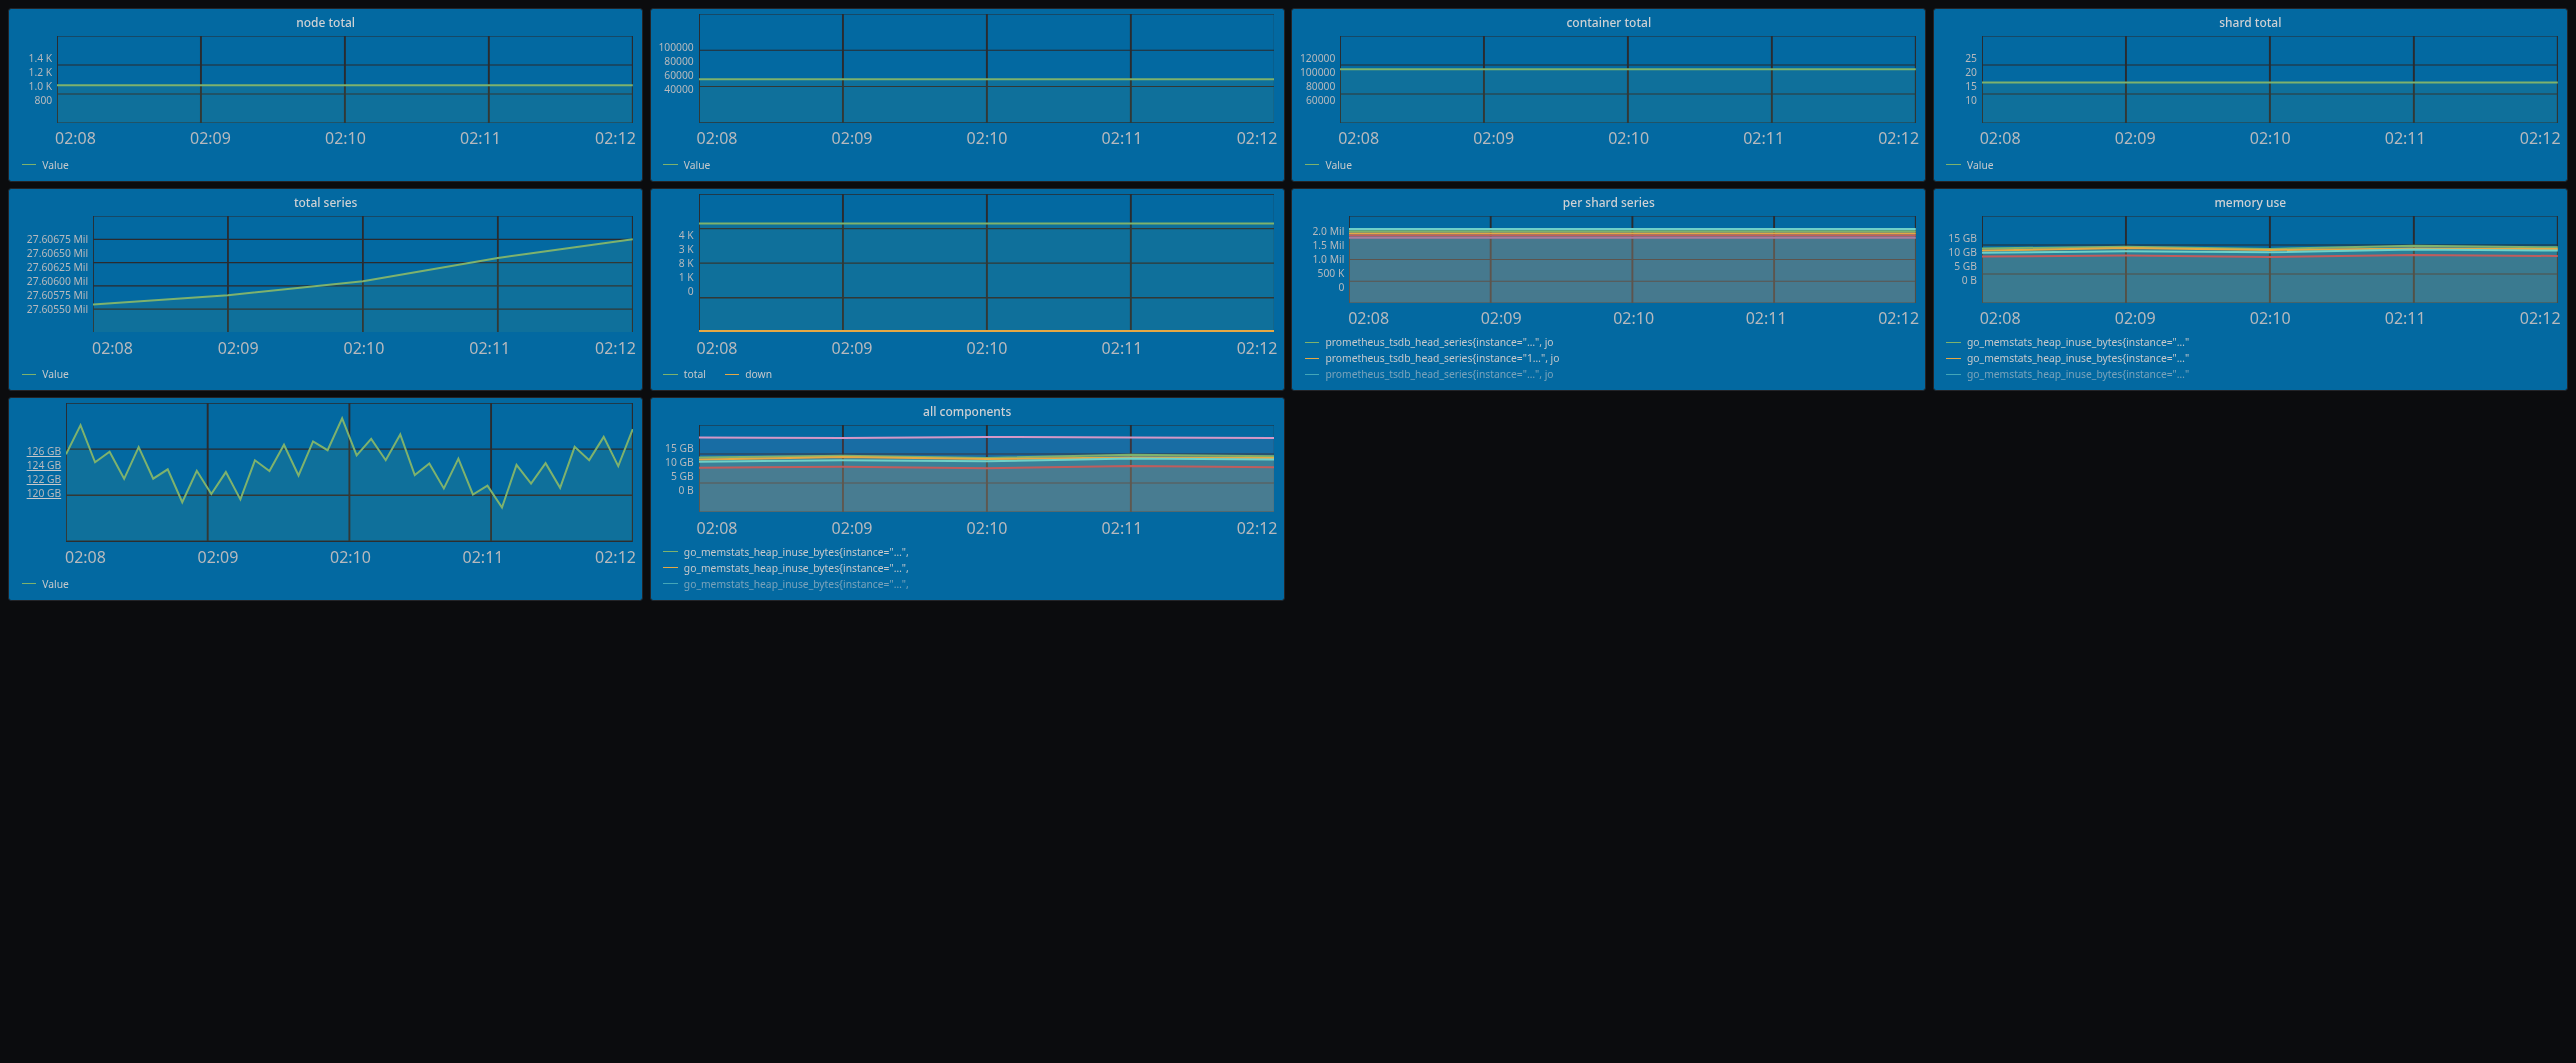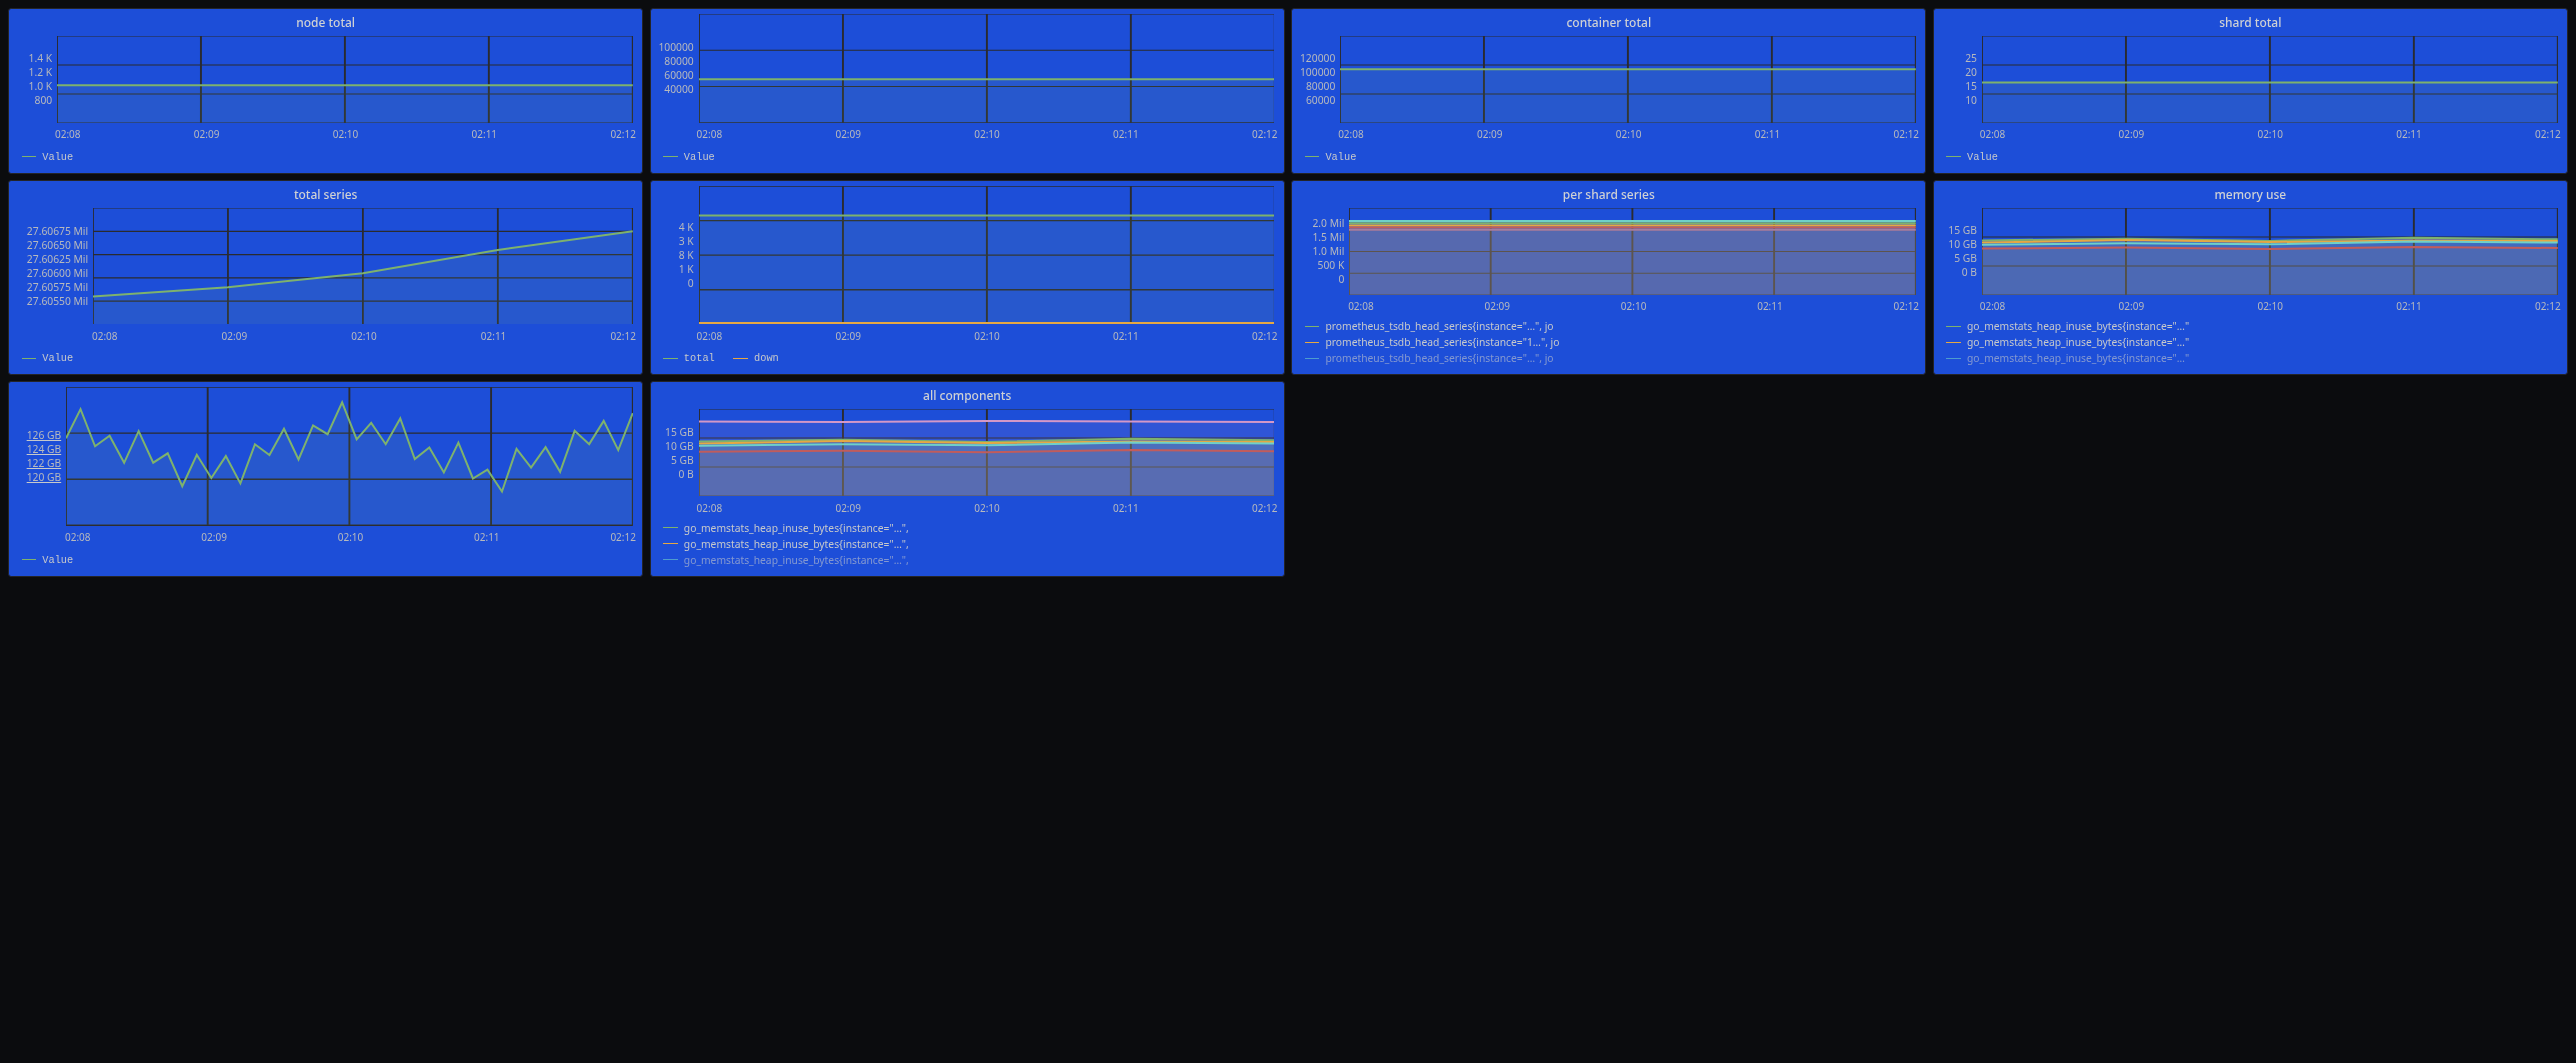--- a/index.html
+++ b/index.html
@@ -9,21 +9,21 @@
     font-family:system-ui,-apple-system,"Segoe UI",Roboto,"Helvetica Neue",Arial,sans-serif;
     font-size:11px;
   }
   .grid{
     display:grid;
     grid-template-columns:repeat(4,1fr);
     gap:6.3px;
     padding:8px;
   }
   .panel{
-    background:#1d4ed8;
+    background:#0369a1;
     border:0.8px solid #232428;
     border-radius:3.2px;
     overflow:hidden;
     display:flex;
     flex-direction:column;
     min-height:0;
   }
   .panel-title{
     text-align:center;
     color:#cfd1d4;
@@ -55,40 +55,40 @@
   .yaxis.mid{min-width:49px;}
   .plot{
     flex:1;
     position:relative;
     background:transparent;
   }
   .plot svg{position:absolute;inset:0;width:100%;height:100%;}
   .xaxis{
     display:flex;
     justify-content:space-between;
-    font-size:10px;
+    font-size:16px;
     color:#b7b9bd;
     padding:3.2px 6.3px 1.6px 46px;
   }
   .xaxis.wide{padding-left:83px;}
   .xaxis.mid{padding-left:56px;}
   .legend{
     padding:3.2px 8px 8px 12.7px;
     font-size:10.3px;
     color:#c7c9cb;
     overflow:hidden;
   }
   .legend .item{
     display:flex;align-items:center;gap:6.3px;
     line-height:16px;white-space:nowrap;
   }
   .legend .swatch{
     display:inline-block;width:14.3px;border-top:1.6px solid #9ecb6f;
   }
-  .legend-inline .item{display:inline-flex;margin-right:16px;font-family:Liberation Mono, monospace;}
+  .legend-inline .item{display:inline-flex;margin-right:16px;}
   .grid line{stroke:#2a2b2f;stroke-width:1;}
   .series{fill:none;stroke-width:2;}
   .fill{opacity:.10;}
   .trunc{overflow:hidden;text-overflow:ellipsis;}
 </style>
 </head>
 <body>
 
 <div class="grid">
 

